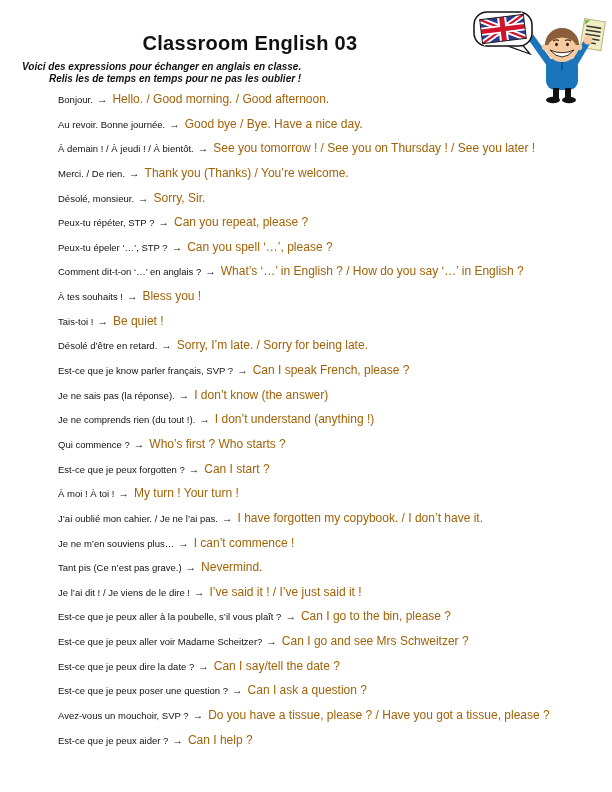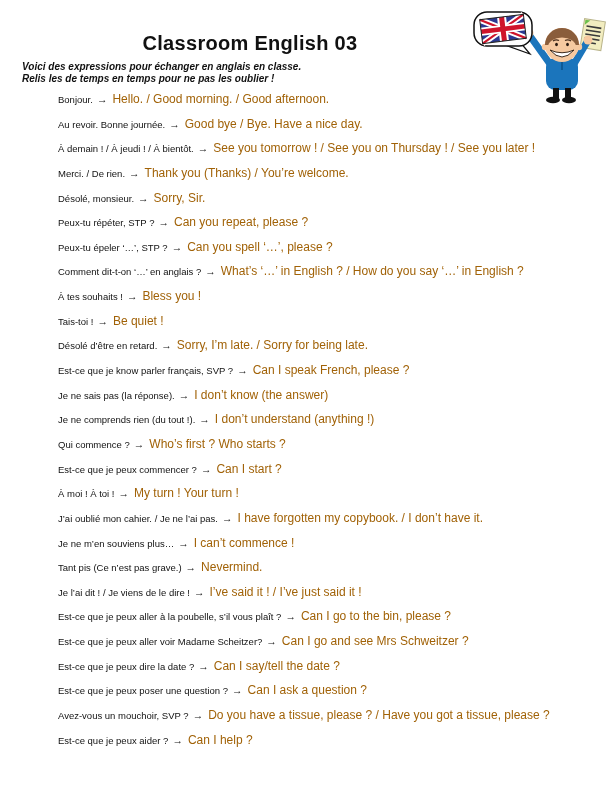--- a/index.html
+++ b/index.html
@@ -24,20 +24,21 @@
     font-weight: bold;
     letter-spacing: 0.3px;
   }
   .intro {
     position: absolute;
     top: 61px; left: 22px;
     font-style: italic;
     font-weight: 600;
     font-size: 10px;
     line-height: 11.5px;
+    text-align: right;
   }
   .illustration {
     position: absolute;
     top: 6px; left: 466px;
     width: 140px; height: 102px;
   }
   .phrase-list {
     position: absolute;
     top: 86px; left: 22px;
     width: 584px;
@@ -185,21 +186,21 @@
 
     <div class="row">
       <span class="fr">Je ne comprends rien (du tout !).</span><span class="arrow">→</span><span class="en">I don’t understand (anything !)</span>
     </div>
 
     <div class="row">
       <span class="fr">Qui commence ?</span><span class="arrow">→</span><span class="en">Who’s first ? Who starts ?</span>
     </div>
 
     <div class="row">
-      <span class="fr">Est-ce que je peux commencer ?</span><span class="arrow">→</span><span class="en">Can I start ?</span>
+      <span class="fr">Est-ce que je peux forgotten ?</span><span class="arrow">→</span><span class="en">Can I start ?</span>
     </div>
 
     <div class="row">
       <span class="fr">À moi ! À toi !</span><span class="arrow">→</span><span class="en">My turn ! Your turn !</span>
     </div>
 
     <div class="row">
       <span class="fr">J’ai oublié mon cahier. / Je ne l’ai pas.</span><span class="arrow">→</span><span class="en">I have forgotten my copybook. / I don’t have it.</span>
     </div>
 

